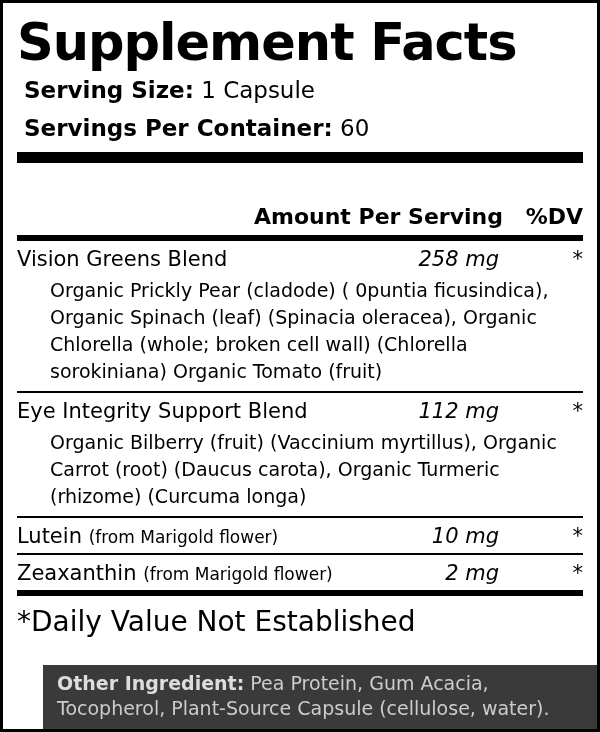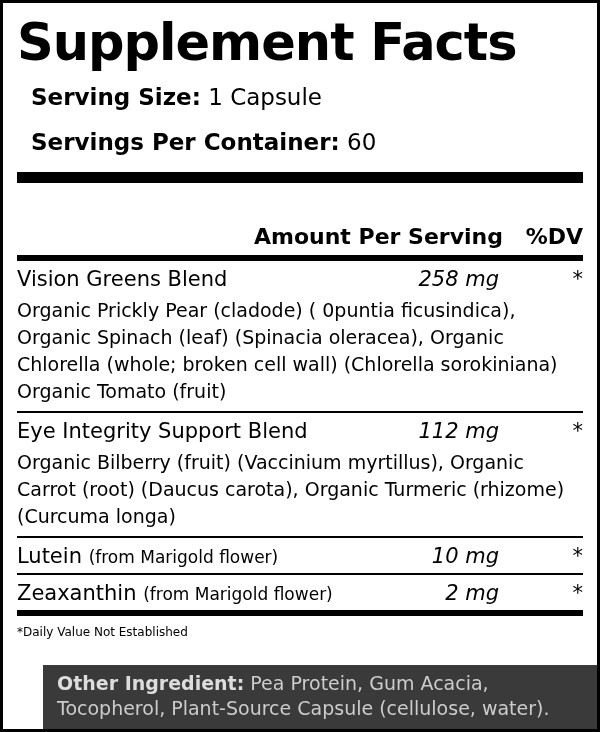--- a/index.html
+++ b/index.html
@@ -27,21 +27,21 @@
     font-size: 51px;
     font-weight: bold;
     letter-spacing: -1px;
     line-height: 1.0;
     margin: 14px 0 6px 0;
     white-space: nowrap;
   }
   .serving-line {
     font-size: 23px;
     line-height: 1.35;
-    margin: 14px;
+    margin: 7px;
     white-space: nowrap;
   }
   .serving-line .lbl {
     font-weight: bold;
   }
   .rule-thick {
     height: 11px;
     background: #000000;
     margin: 8px 0 0 0;
   }
@@ -95,23 +95,24 @@
   }
   .row .dv {
     width: 62px;
     text-align: right;
     font-size: 21px;
   }
   .desc {
     font-size: 19px;
     line-height: 1.42;
     padding: 1px 0 6px 0;
+    margin-left: 33px;
   }
   .footnote {
-    font-size: 12px;
+    font-size: 28px;
     padding: 9px 0 8px 0;
   }
   .other {
     position: absolute;
     left: 0;
     right: 0;
     bottom: 0;
     background: #3a3a3a;
     color: #cccccc;
     font-size: 19px;

